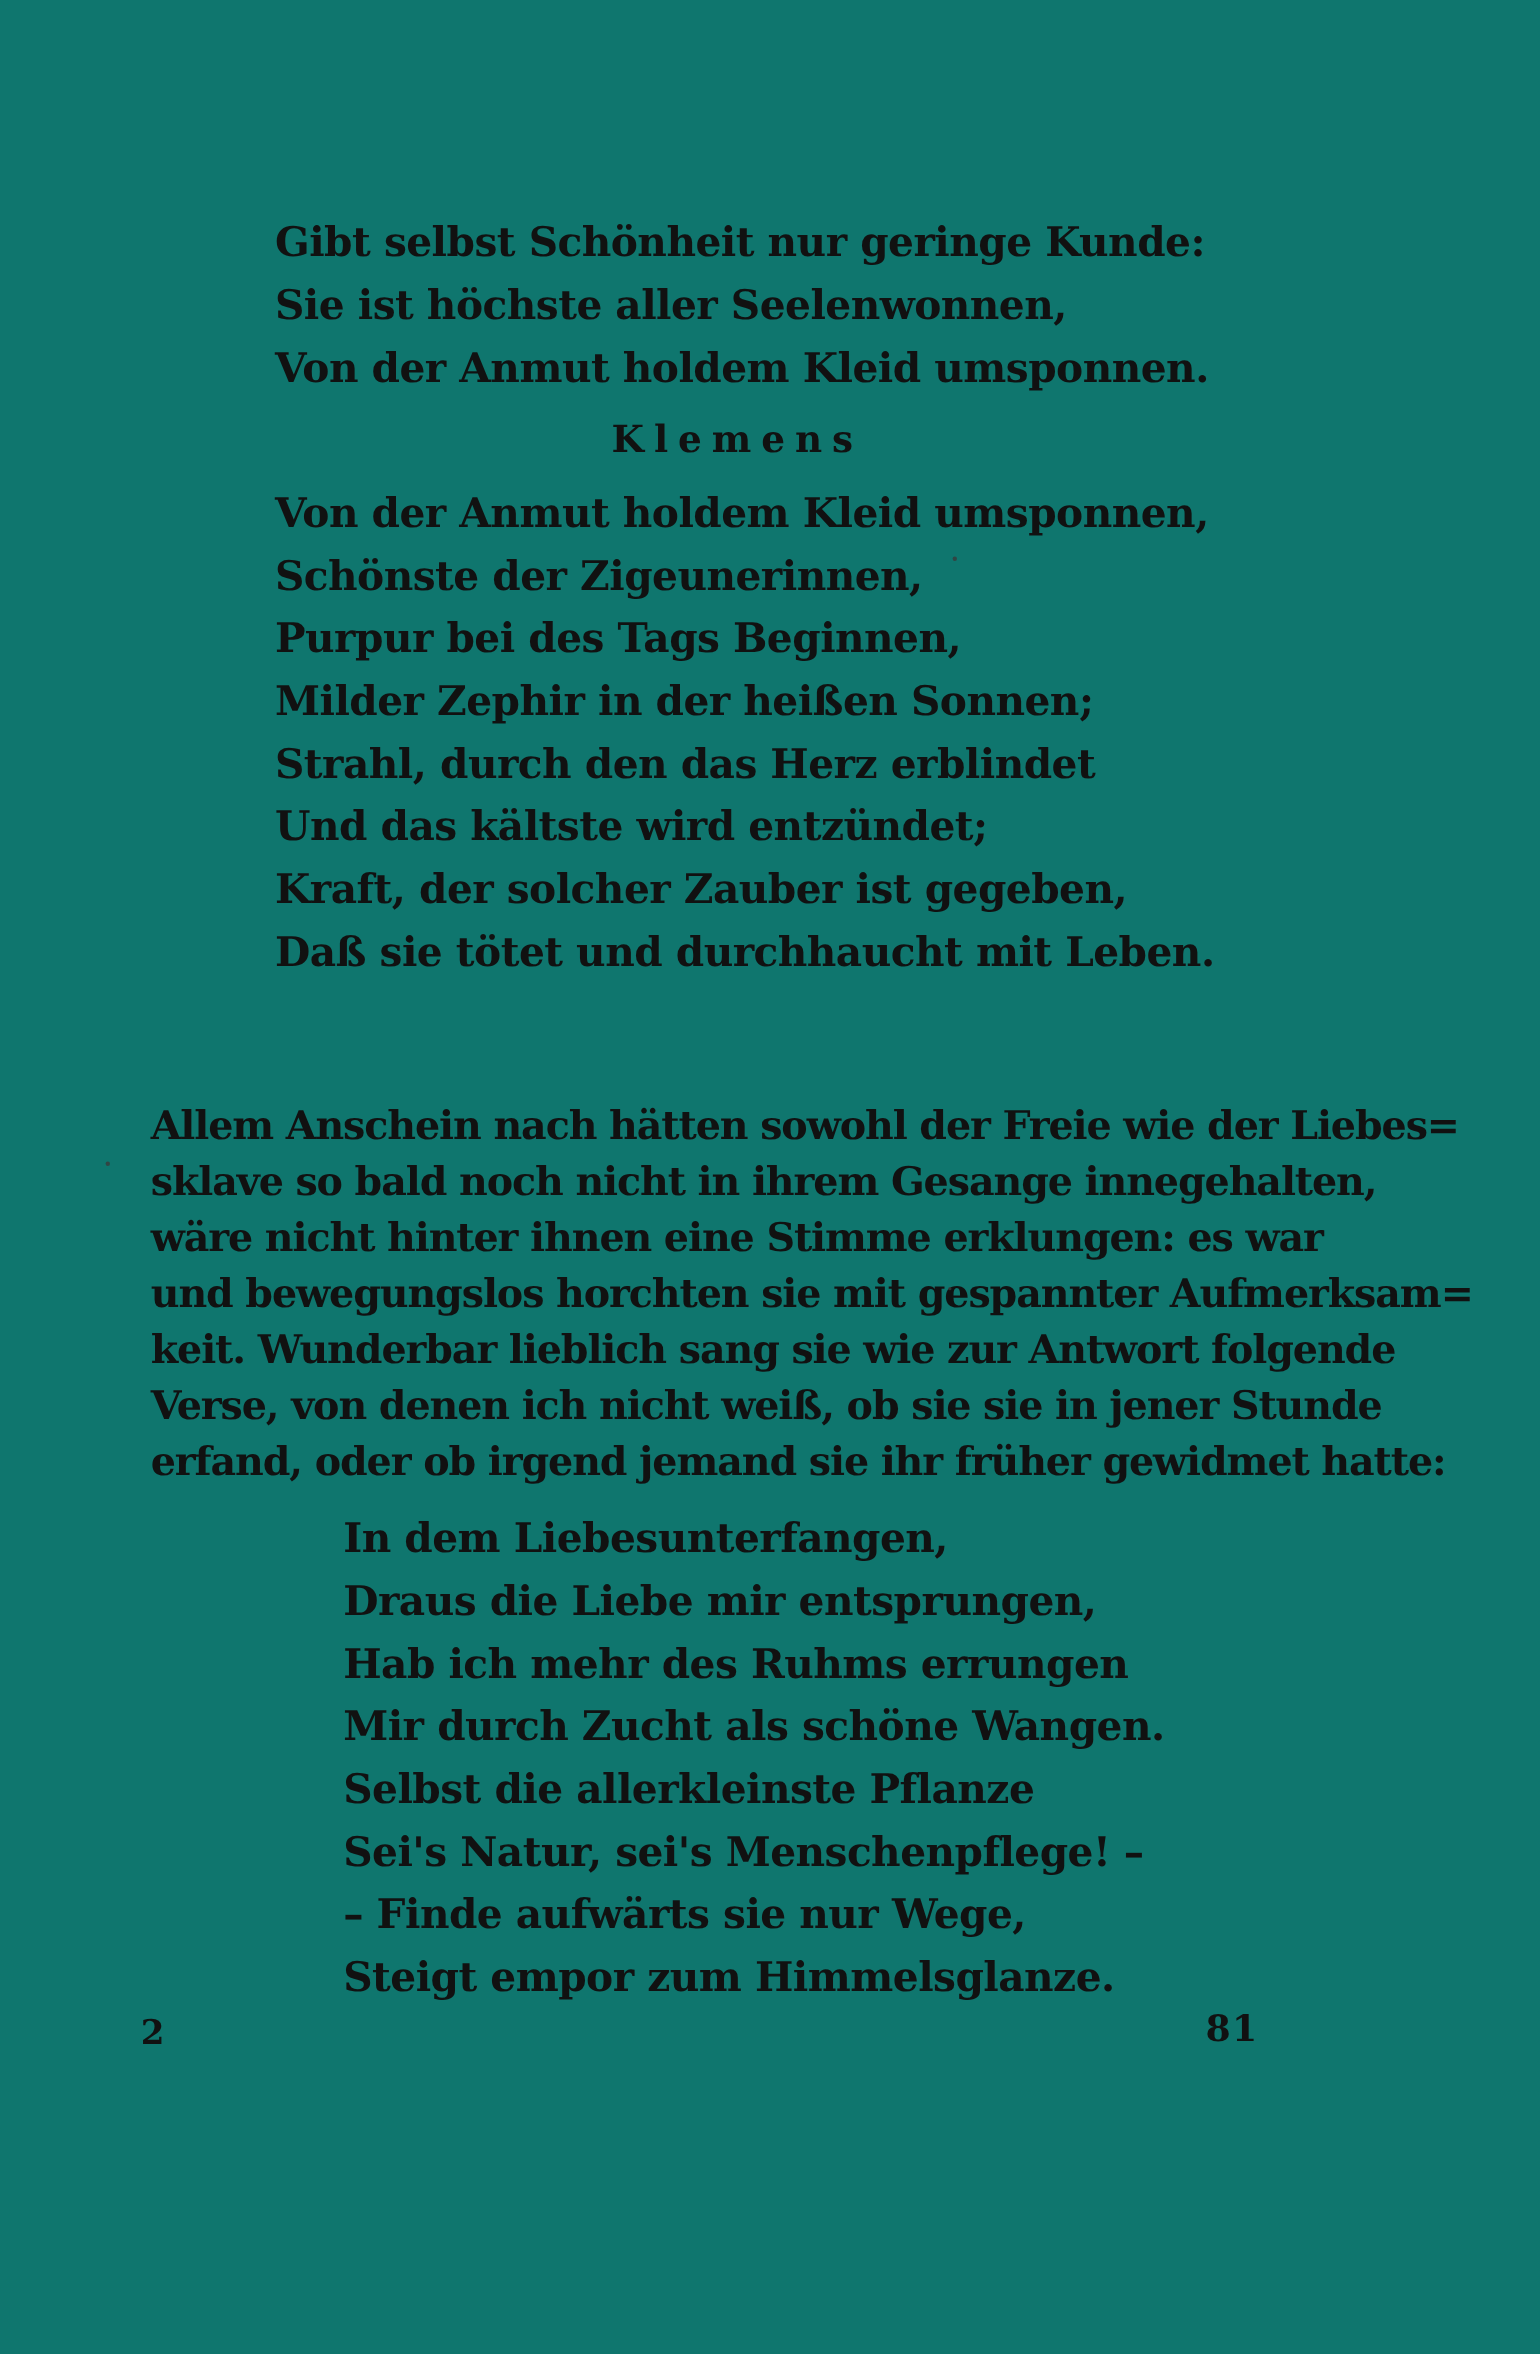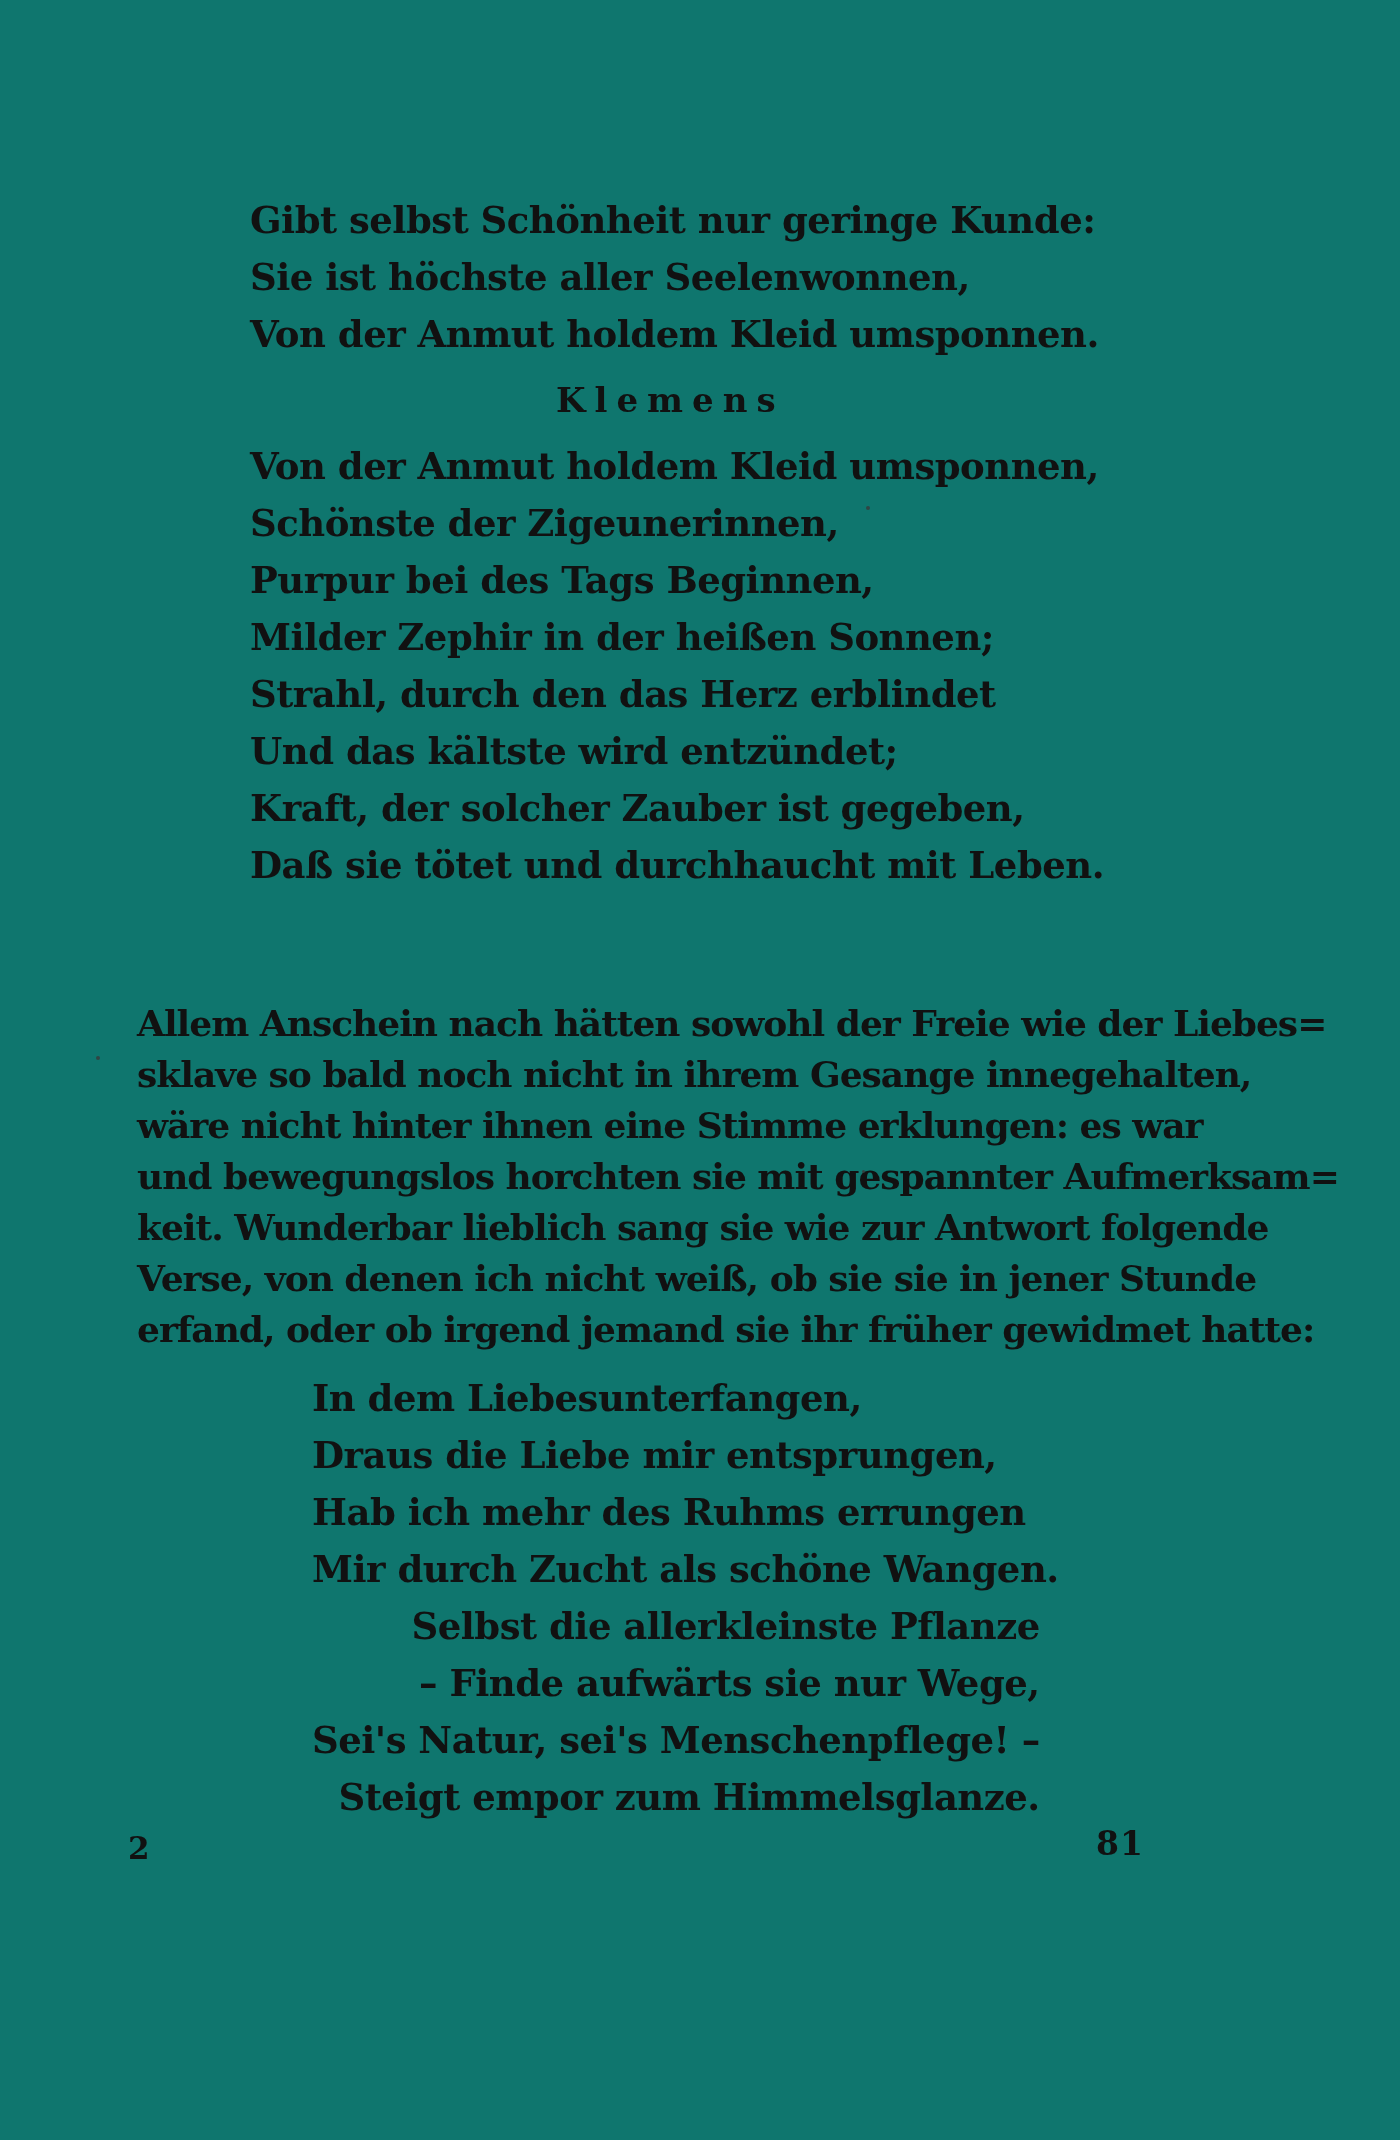--- a/index.html
+++ b/index.html
@@ -96,24 +96,24 @@
     <div class="p-line">erfand, oder ob irgend jemand sie ihr früher gewidmet hatte:</div>
   </div>
 
   <div class="block" style="left:312px; top:1370px;">
     <div class="v-line">In dem Liebesunterfangen,</div>
     <div class="v-line">Draus die Liebe mir entsprungen,</div>
     <div class="v-line">Hab ich mehr des Ruhms errungen</div>
     <div class="v-line">Mir durch Zucht als schöne Wangen.</div>
   </div>
 
-  <div class="block" style="left:312px; top:1598px;text-align:right;">
+  <div class="block" style="left:312px; top:1598px;">
     <div class="v-line">Selbst die allerkleinste Pflanze</div>
+    <div class="v-line">Sei's Natur, sei's Menschenpflege! –</div>
     <div class="v-line">– Finde aufwärts sie nur Wege,</div>
-    <div class="v-line">Sei's Natur, sei's Menschenpflege! –</div>
     <div class="v-line">Steigt empor zum Himmelsglanze.</div>
   </div>
 
   <div class="footer-num" style="left:128px; top:1830px;">2</div>
   <div class="footer-num" style="left:1096px; top:1824px; font-size:33px;">81</div>
 
   <div class="speck" style="left:866px; top:506px;"></div>
   <div class="speck" style="left:96px;  top:1056px;"></div>
   <div class="speck" style="left:862px; top:1170px; width:3px; height:3px;"></div>
 

